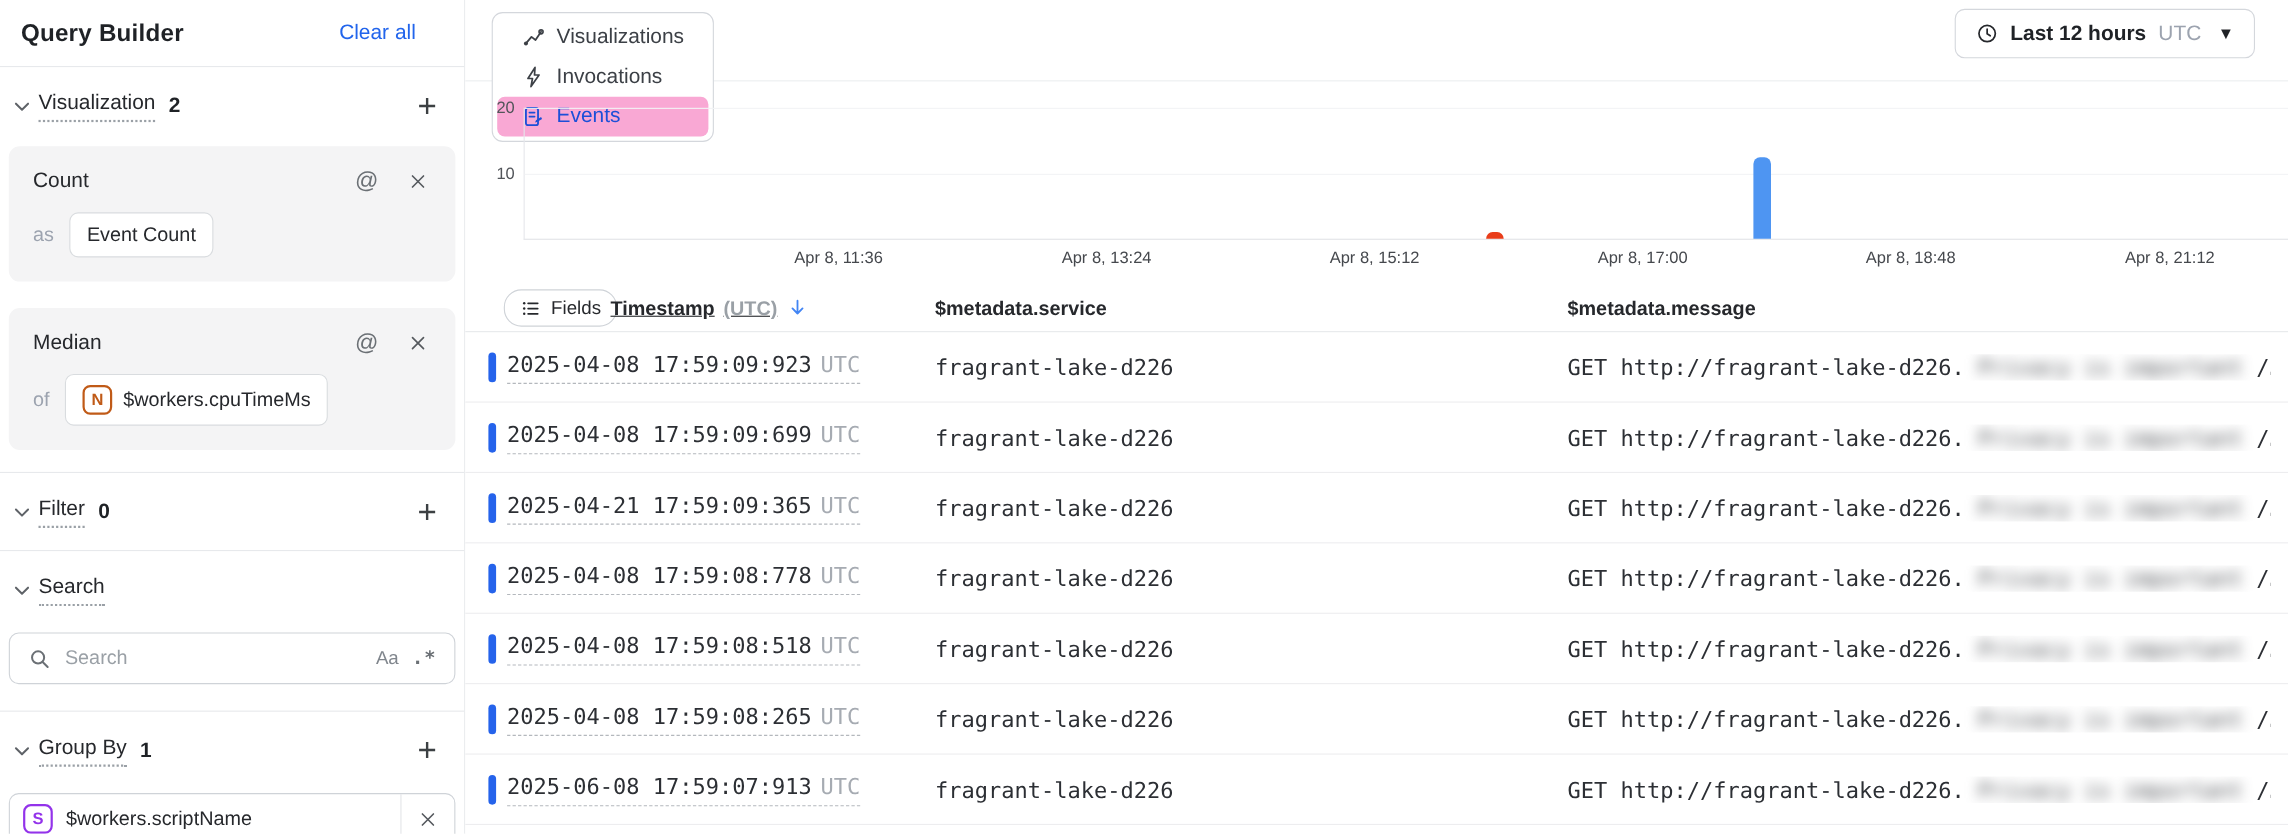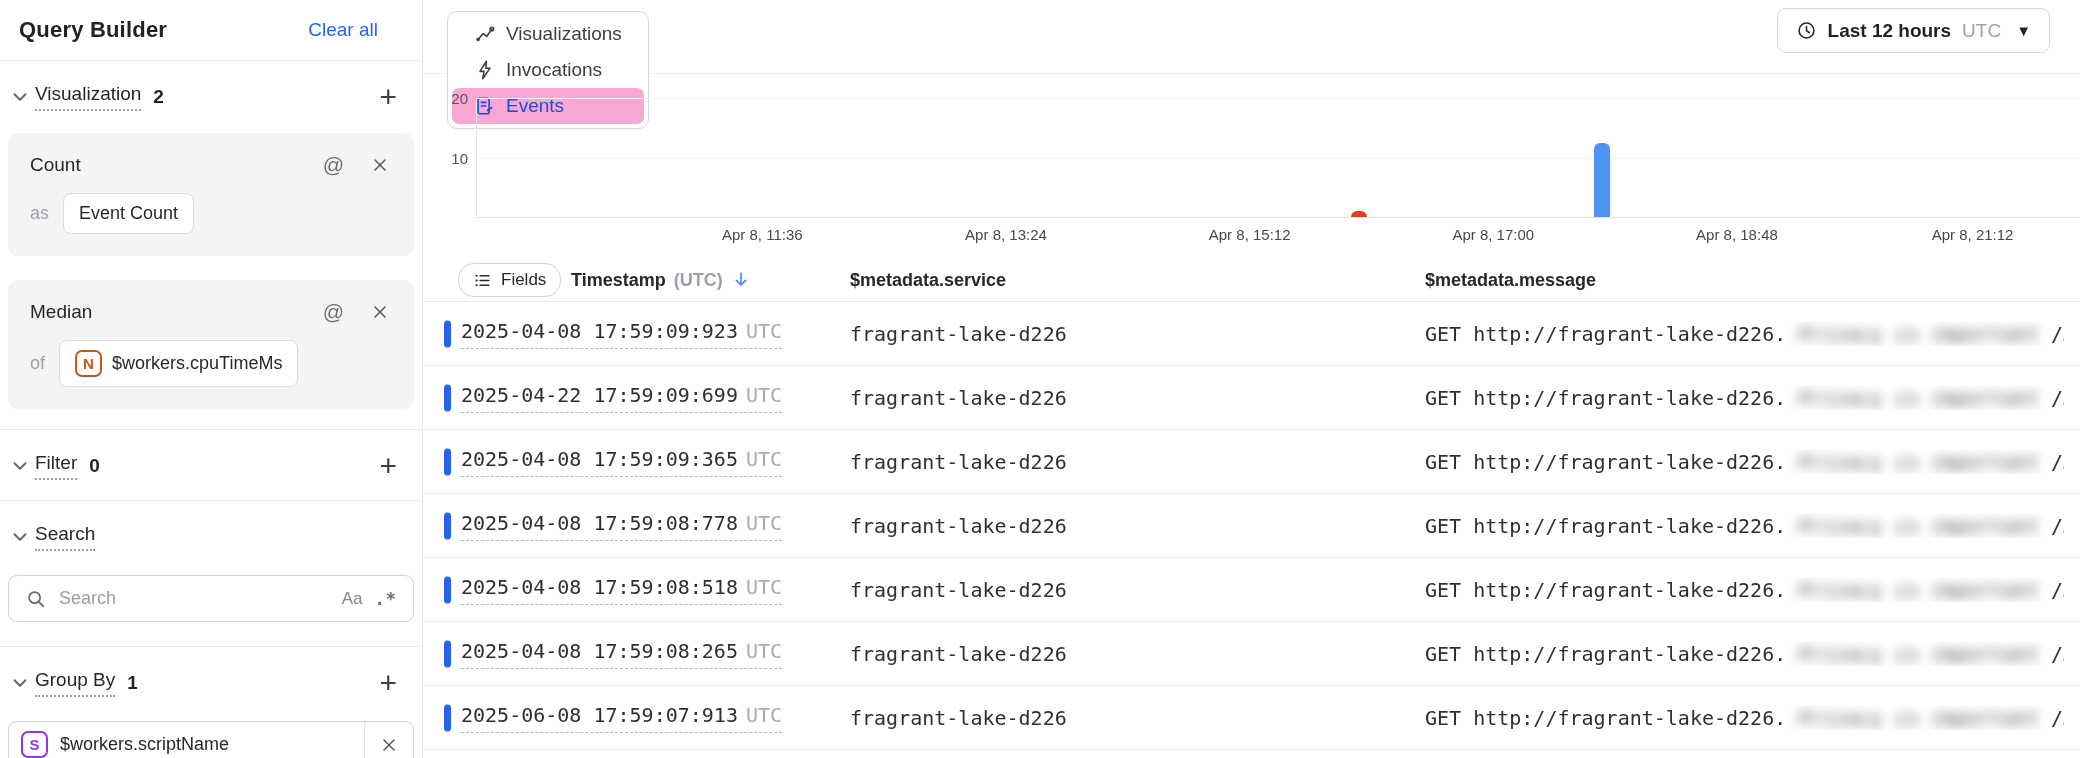--- a/index.html
+++ b/index.html
@@ -82,21 +82,21 @@
   .bar { position:absolute; bottom:0; width:16px; transform:translateX(-50%); border-radius:6px 6px 0 0; }
 
   
   .thead { height:43px; border-bottom:1px solid #e7e9ec; position:relative; display:flex; align-items:center; }
   .fields-btn { margin-left:35px; display:flex; align-items:center; gap:9px; border:1px solid #cfd3d8;
                 border-radius:16px; padding:6px 14px; font-size:17px; font-weight:500; color:#26282c;
                 background:#fff; cursor:pointer; }
   .fields-btn .ficon { width:19px; height:19px; color:#26282c; }
   .th { position:absolute; font-size:18px; font-weight:700; color:#26282c; display:flex; align-items:center; gap:8px; }
   .th .muted { color:#9aa0a6; }
-  .th-ts { left:148px; } .th-service { left:427px; } .th-message { left:1002px; }
+  .th-ts { left:132px;text-decoration:underline; } .th-service { left:427px; } .th-message { left:1002px; }
   .sort-icon { width:20px; height:20px; color:#4285f4; cursor:pointer; }
 
   .trow { position:relative; height:64px; border-bottom:1px solid #ededef;
           font-family:"DejaVu Sans Mono",monospace; font-size:20px; color:#2c2f34; cursor:pointer; }
   .marker { position:absolute; left:21px; top:50%; transform:translateY(-50%);
             width:7px; height:27px; border-radius:4px; background:#2563eb; }
   .cell { position:absolute; top:50%; transform:translateY(-50%); white-space:nowrap; }
   .cell-ts { left:38px; border-bottom:1px dashed #b4b8bd; padding-bottom:5px; }
   .tz { color:#a6abb2; margin-left:8px; }
   .cell-service { left:427px; }
@@ -333,32 +333,32 @@
     </span>
     <span class="cell cell-service">fragrant-lake-d226</span>
     <span class="cell cell-message">
       <span class="m-pre">GET http://fragrant-lake-d226.</span><span class="redacted">Privacy is important</span><span class="m-suf">/…</span>
     </span>
   </div>
 
   <div class="trow">
     <span class="marker"></span>
     <span class="cell cell-ts">
-      <span class="ts-val">2025-04-22 17:59:09:699</span><span class="tz">UTC</span>
-    </span>
-    <span class="cell cell-service">fragrant-lake-d226</span>
-    <span class="cell cell-message">
-      <span class="m-pre">GET http://fragrant-lake-d226.</span><span class="redacted">Privacy is important</span><span class="m-suf">/…</span>
-    </span>
-  </div>
-
-  <div class="trow">
-    <span class="marker"></span>
-    <span class="cell cell-ts">
-      <span class="ts-val">2025-04-08 17:59:09:365</span><span class="tz">UTC</span>
+      <span class="ts-val">2025-04-08 17:59:09:699</span><span class="tz">UTC</span>
+    </span>
+    <span class="cell cell-service">fragrant-lake-d226</span>
+    <span class="cell cell-message">
+      <span class="m-pre">GET http://fragrant-lake-d226.</span><span class="redacted">Privacy is important</span><span class="m-suf">/…</span>
+    </span>
+  </div>
+
+  <div class="trow">
+    <span class="marker"></span>
+    <span class="cell cell-ts">
+      <span class="ts-val">2025-04-21 17:59:09:365</span><span class="tz">UTC</span>
     </span>
     <span class="cell cell-service">fragrant-lake-d226</span>
     <span class="cell cell-message">
       <span class="m-pre">GET http://fragrant-lake-d226.</span><span class="redacted">Privacy is important</span><span class="m-suf">/…</span>
     </span>
   </div>
 
   <div class="trow">
     <span class="marker"></span>
     <span class="cell cell-ts">

